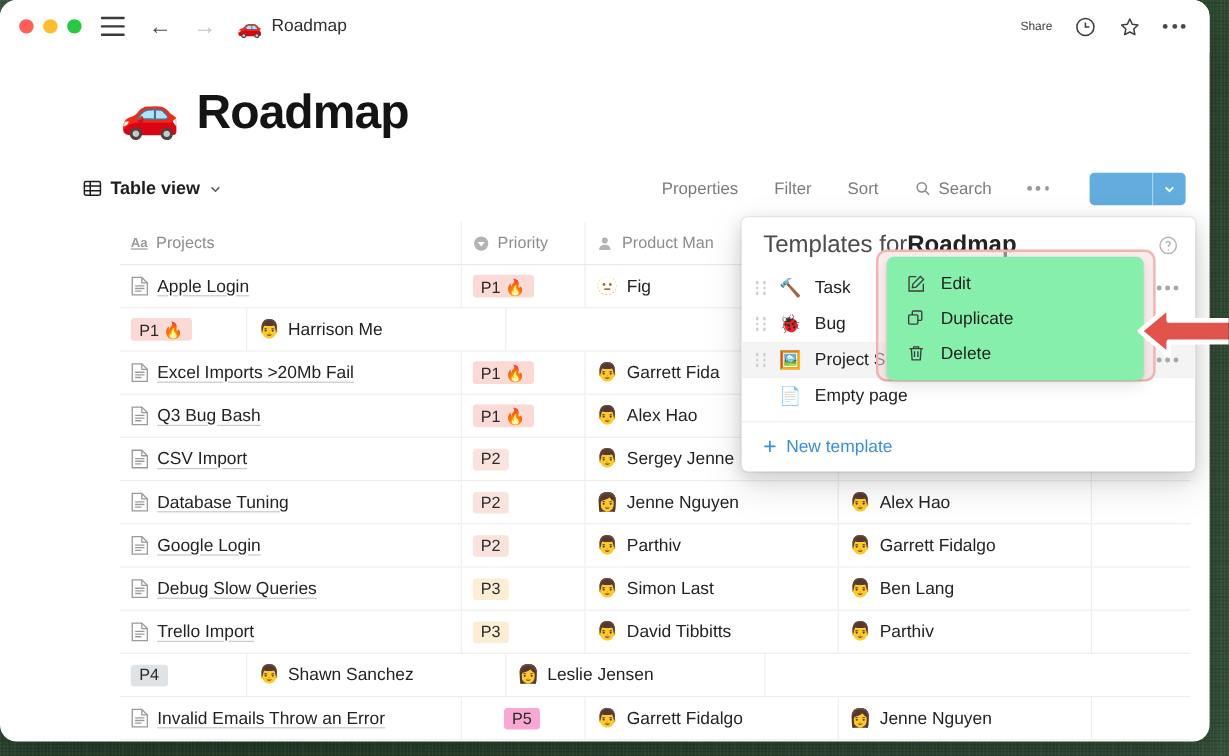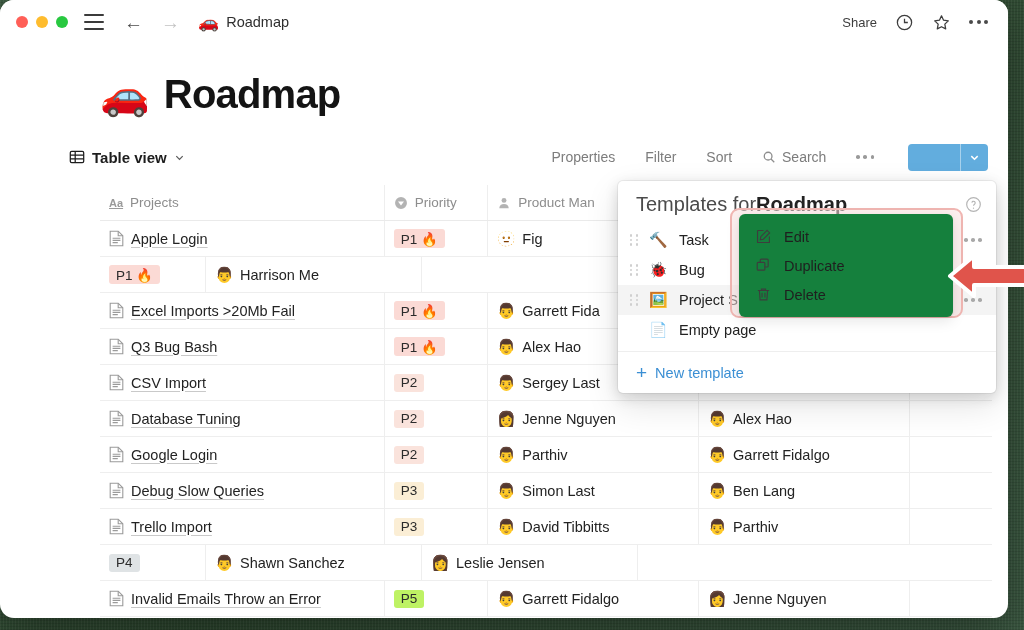--- a/index.html
+++ b/index.html
@@ -50,21 +50,21 @@
 
   .navarrows { display:flex; align-items:center; gap:18px; margin-left: 20px; }
   .arrowbtn { font-size: 19px; line-height: 1; color: #4a4a4a; }
   .arrowbtn.disabled { color: #c2c2c2; }
 
   .title-crumb { display:flex; align-items:center; gap:7px; margin-left: 18px; }
   .title-crumb .emoji { font-size: 17px; line-height:1; }
   .title-crumb .txt { font-size: 14.5px; color: #2f2f2f; }
 
   .titlebar-right { margin-left:auto; display:flex; align-items:center; gap: 18px; padding-right: 6px;}
-  .tb-item { font-size: 13px; color: #3d3d3d; display:flex; align-items:center; }
+  .tb-item { font-size: 10px; color: #3d3d3d; display:flex; align-items:center; }
   .icon-clock, .icon-star { width: 19px; height:19px; display:block; }
   .dots3 { display:flex; gap:3.5px; align-items:center; }
   .dots3 i { width:4px; height:4px; border-radius:50%; background:#4a4a4a; display:block; }
 
   
   .page { position: relative; padding: 0 0 0 0; height: 574px; }
 
   .page-title { display:flex; align-items:center; gap: 14px; padding: 28px 0 0 100px; }
   .page-title .pt-emoji { font-size: 40px; line-height:1; }
   .page-title .pt-text { font-size: 40px; font-weight: 800; color: #141414; letter-spacing:-0.8px; }
@@ -119,21 +119,21 @@
 
   .badge {
     display:inline-flex; align-items:center; gap:4px;
     padding: 1.5px 7px; border-radius:3px;
     font-size: 13.5px; color:#2b2b2b;
   }
   .badge.p1 { background:#fbdad5; }
   .badge.p2 { background:#fae3dc; }
   .badge.p3 { background:#fbeed5; }
   .badge.p4 { background:#dfe3e5; }
-  .badge.p5 { background:#bef264; }
+  .badge.p5 { background:#f9a8d4;margin-left:26px; }
 
   .avatar { font-size: 15px; line-height:1; flex:none; width:18px; text-align:center;}
   .hdr-ico { width:14px; height:14px; display:block; flex:none; opacity:.75;}
   .aa { font-size:11px; font-weight:700; color:#9a9a9a; text-decoration:underline; }
 
   
   .popover {
     position: absolute;
     left: 618px; top: 181px;
     width: 378px;
@@ -178,21 +178,21 @@
     width: 233px; height: 110px;
     border: 2px solid #f0b6b2;
     border-radius: 9px;
     background: rgba(250,226,224,.55);
     z-index: 50;
   }
   .ctxmenu {
     position:absolute;
     left: 739px; top: 214px;
     width: 214px;
-    background: #15803d;
+    background: #86efac;
     border-radius: 6px;
     box-shadow: 0 1px 2px rgba(15,15,15,.10), 0 4px 14px rgba(15,15,15,.10);
     padding: 8px 0;
     z-index: 60;
   }
   .ctx-item {
     display:flex; align-items:center; gap:12px;
     height: 29px; padding: 0 16px;
     font-size: 14.5px; color:#1f1f1f;
   }
@@ -398,21 +398,21 @@
                   <path d="M9.2 1.2v4.6h4.6"></path>
                   <path d="M3.6 8.2h7.8M3.6 10.4h7.8M3.6 12.6h5.2"></path>
                 </svg>
                 <span class="proj-name">CSV Import</span>
               </div>
               <div class="tcell c-prio">
                 <span class="badge p2">P2</span>
               </div>
               <div class="tcell c-pm">
                 <span class="avatar">👨</span>
-                <span>Sergey Last</span>
+                <span>Sergey Jenne</span>
               </div>
               <div class="tcell c-eng"></div>
               <div class="tcell c-last"></div>
             </div>
             <div class="trow">
               <div class="tcell c-proj">
                 <svg class="doc-icon" viewBox="0 0 15 17" fill="none" stroke="#9a9a9a" stroke-width="1.1">
                   <path d="M1.2 1.2h8l4.6 4.6v10H1.2z"></path>
                   <path d="M9.2 1.2v4.6h4.6"></path>
                   <path d="M3.6 8.2h7.8M3.6 10.4h7.8M3.6 12.6h5.2"></path>

